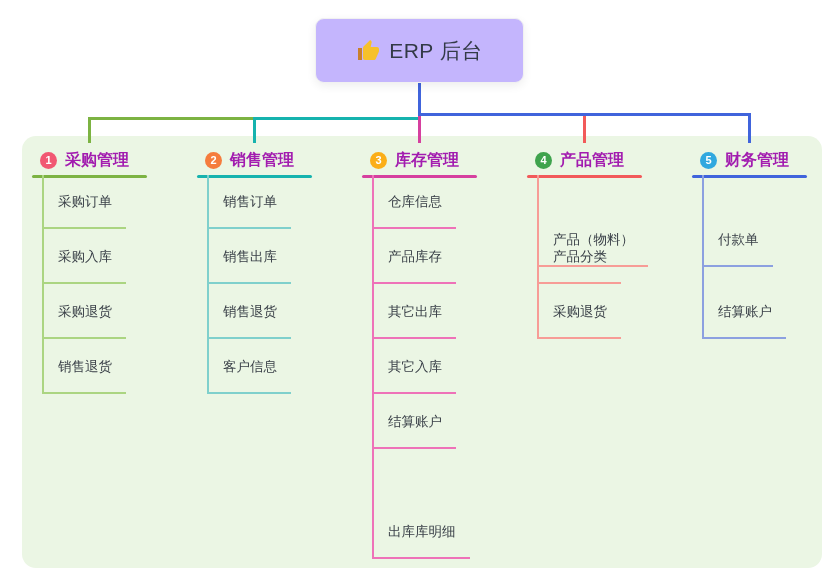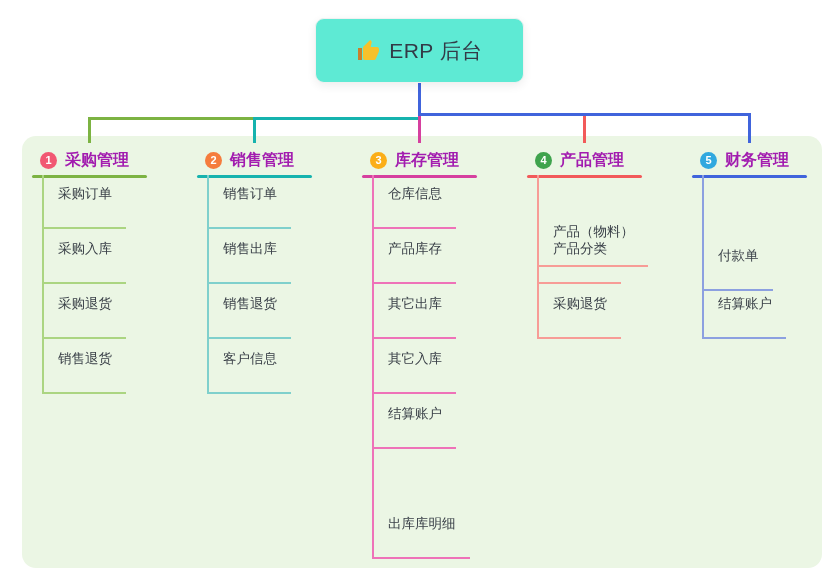--- a/index.html
+++ b/index.html
@@ -8,41 +8,41 @@
     background:#ffffff;
     font-family:"Liberation Sans","DejaVu Sans",sans-serif;
     color:#2b323c;
   }
   .panel{
     position:absolute;left:22px;top:136px;width:800px;height:432px;
     background:#EBF6E4;border-radius:14px;
   }
   .root-card{
     position:absolute;left:315px;top:18px;width:209px;height:65px;
-    background:#5eead4;border:1px solid #f1f1f1;border-radius:9px;
+    background:#c4b5fd;border:1px solid #f1f1f1;border-radius:9px;
     box-shadow:0 3px 10px rgba(0,0,0,0.07);
     display:flex;align-items:center;justify-content:center;gap:9px;
     box-sizing:border-box;
   }
   .root-label{font-size:21px;font-weight:500;color:#333a47;letter-spacing:.5px;}
   .conn{position:absolute;}
   .branch{position:absolute;top:147px;width:150px;}
   .branch-title{display:flex;align-items:center;gap:8px;padding-left:8px;height:26px;cursor:default;}
   .badge{
     width:17px;height:17px;border-radius:50%;flex:0 0 17px;
     color:#fff;font-size:11px;font-weight:bold;
     display:flex;align-items:center;justify-content:center;line-height:1;
   }
   .branch-label{font-size:16px;font-weight:700;color:#a21caf;white-space:nowrap;}
   .branch-underline{width:115px;height:3px;margin-top:2px;border-radius:2px;}
   .spine{position:absolute;left:10px;top:28px;width:2px;}
   .child{
     position:absolute;left:10px;height:30px;box-sizing:border-box;
     display:flex;align-items:flex-end;
-    padding:0 14px 24px 16px;
+    padding:0 14px 16px 16px;
     border-bottom:2px solid #ccc;
     font-size:13.5px;color:#3a4048;white-space:nowrap;
   }
 </style>
 </head>
 <body>
 
 <div class="panel"></div>
 
 <div class="conn" style="left: 88px; top: 117px; width: 333px; height: 3px; background-color: rgb(124, 179, 66);"></div>
@@ -118,15 +118,15 @@
   <div class="child" style="top: 162px; border-bottom-color: rgb(247, 156, 150);">采购退货</div>
 </div>
 
 <div class="branch" style="left:692px">
   <div class="branch-title">
     <span class="badge" style="background-color: rgb(48, 168, 223);">5</span>
     <span class="branch-label">财务管理</span>
   </div>
   <div class="branch-underline" style="background-color: rgb(64, 100, 220);"></div>
   <div class="spine" style="height: 164px; background-color: rgb(140, 160, 224);"></div>
-  <div class="child" style="top: 114px; border-bottom-color: rgb(140, 160, 224);">付款单</div>
+  <div class="child" style="top: 90px; border-bottom-color: rgb(140, 160, 224);">付款单</div>
   <div class="child" style="top: 162px; border-bottom-color: rgb(140, 160, 224);">结算账户</div>
 </div>
 
 </body></html>

